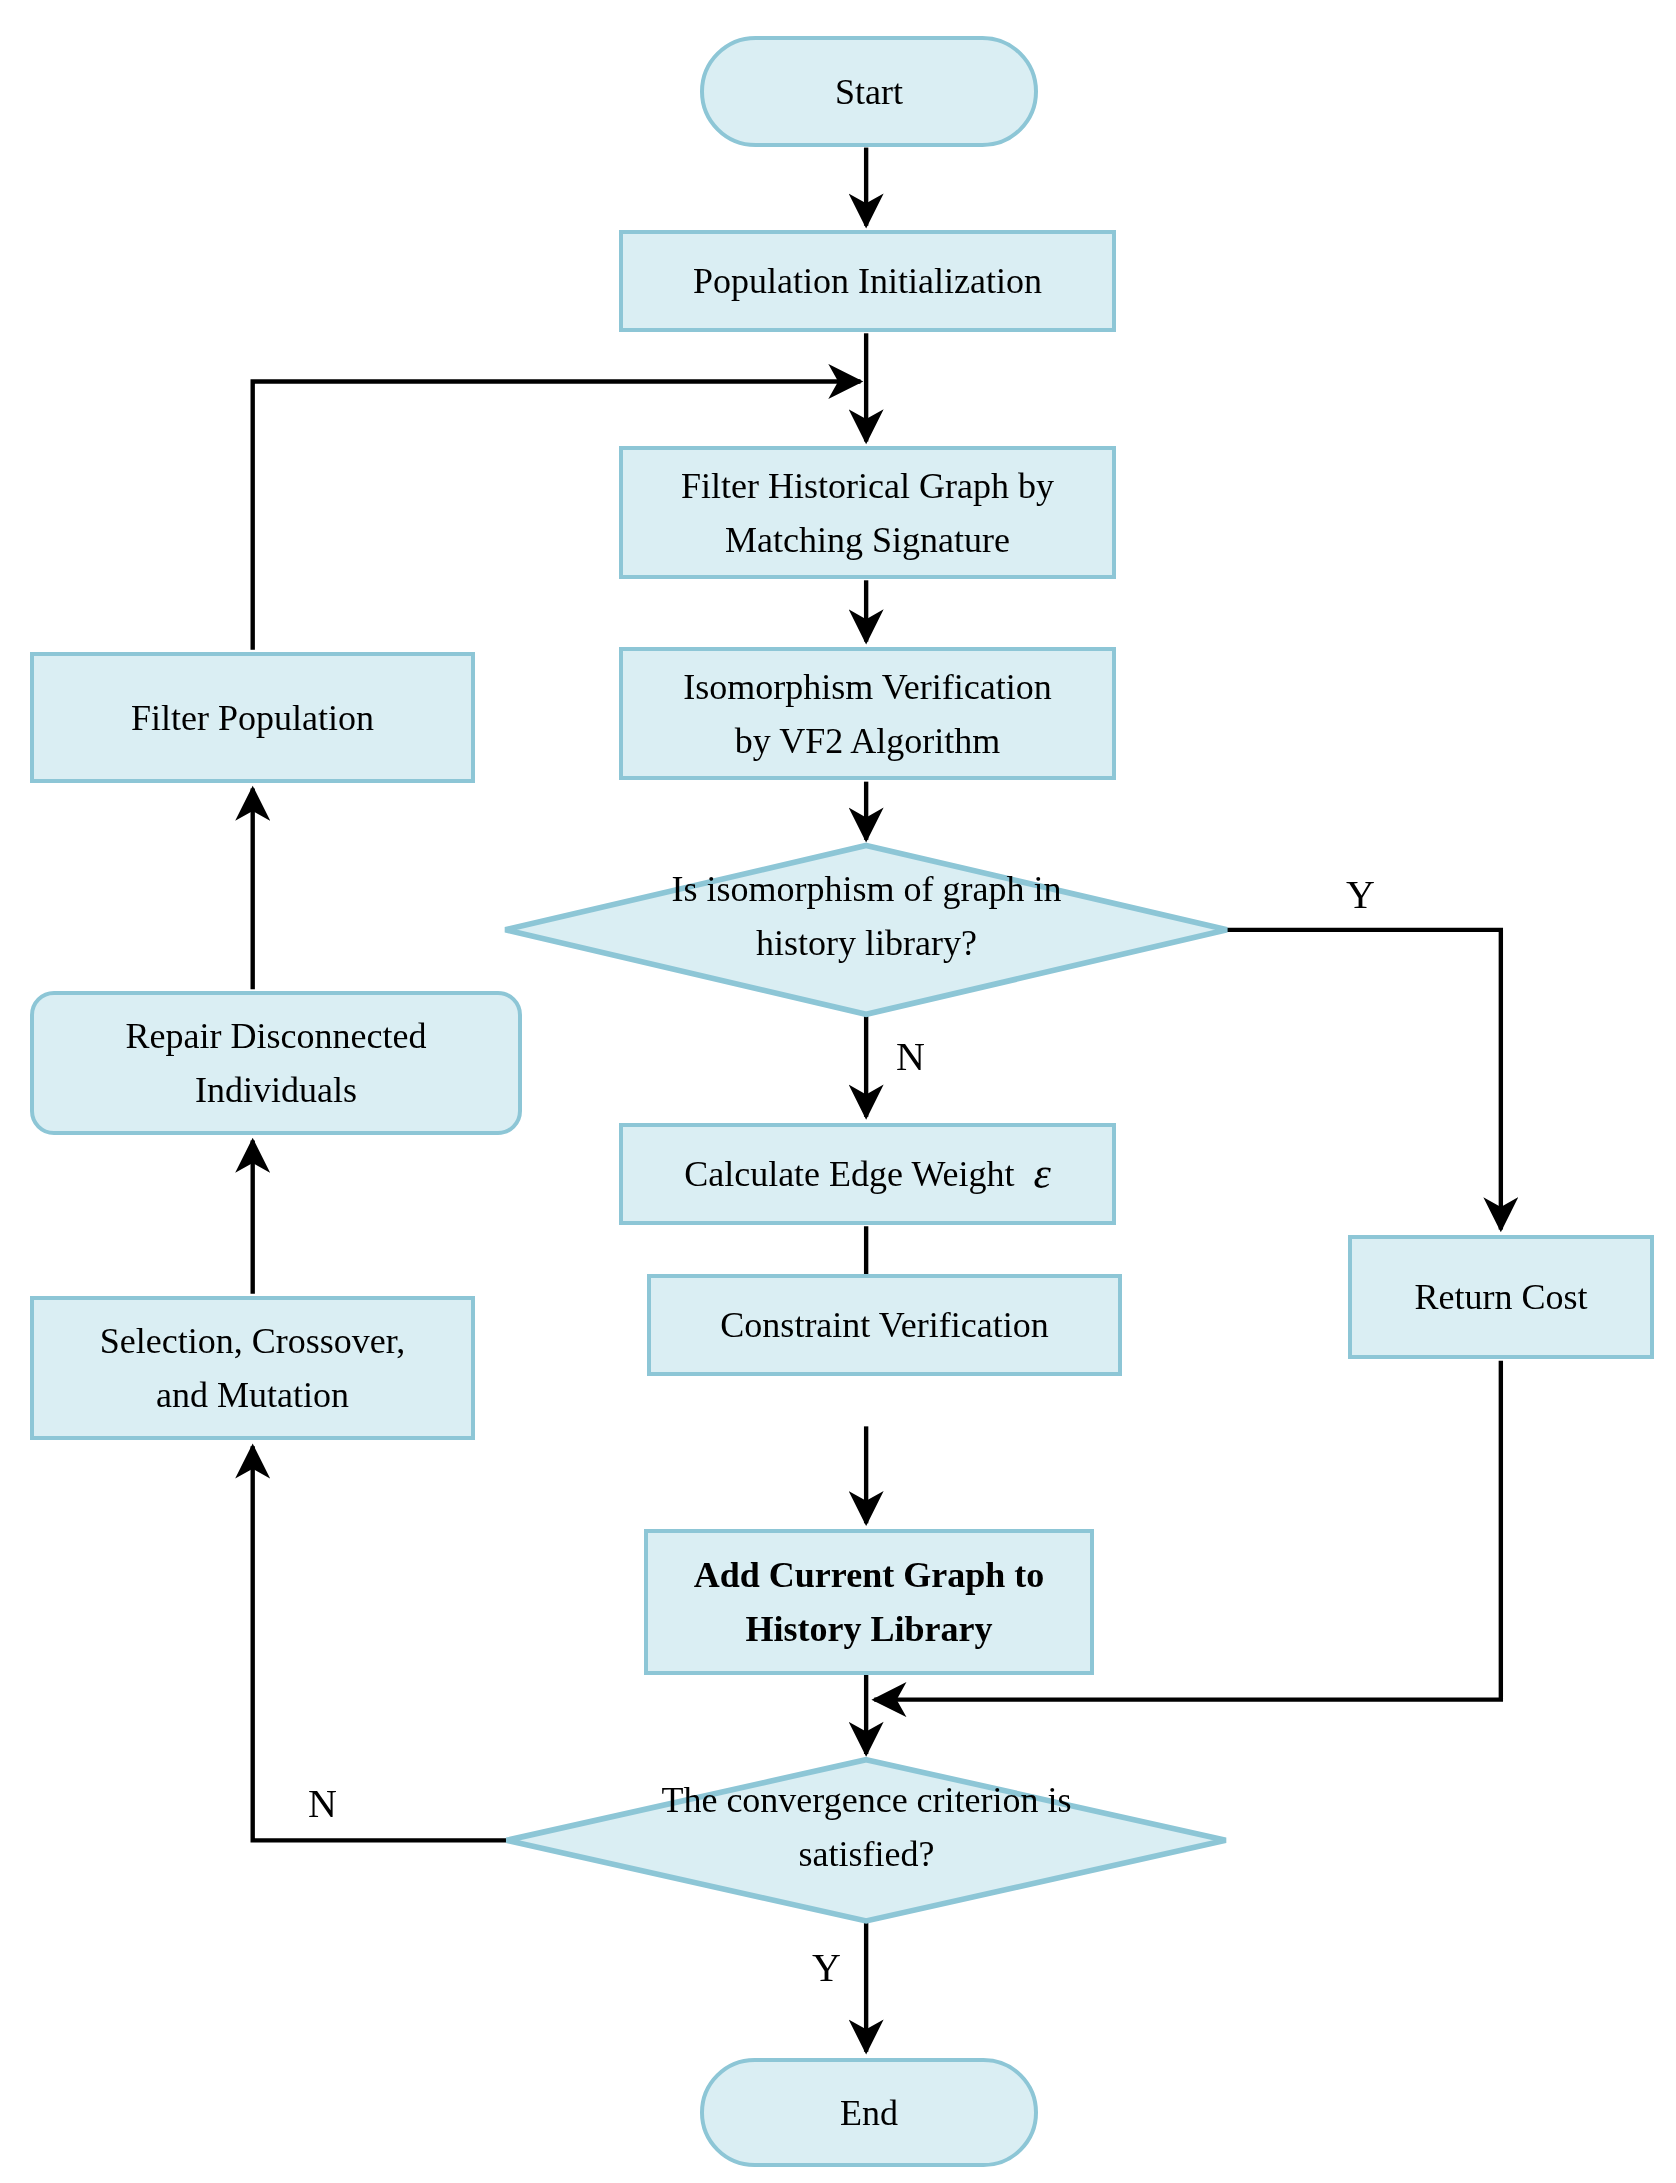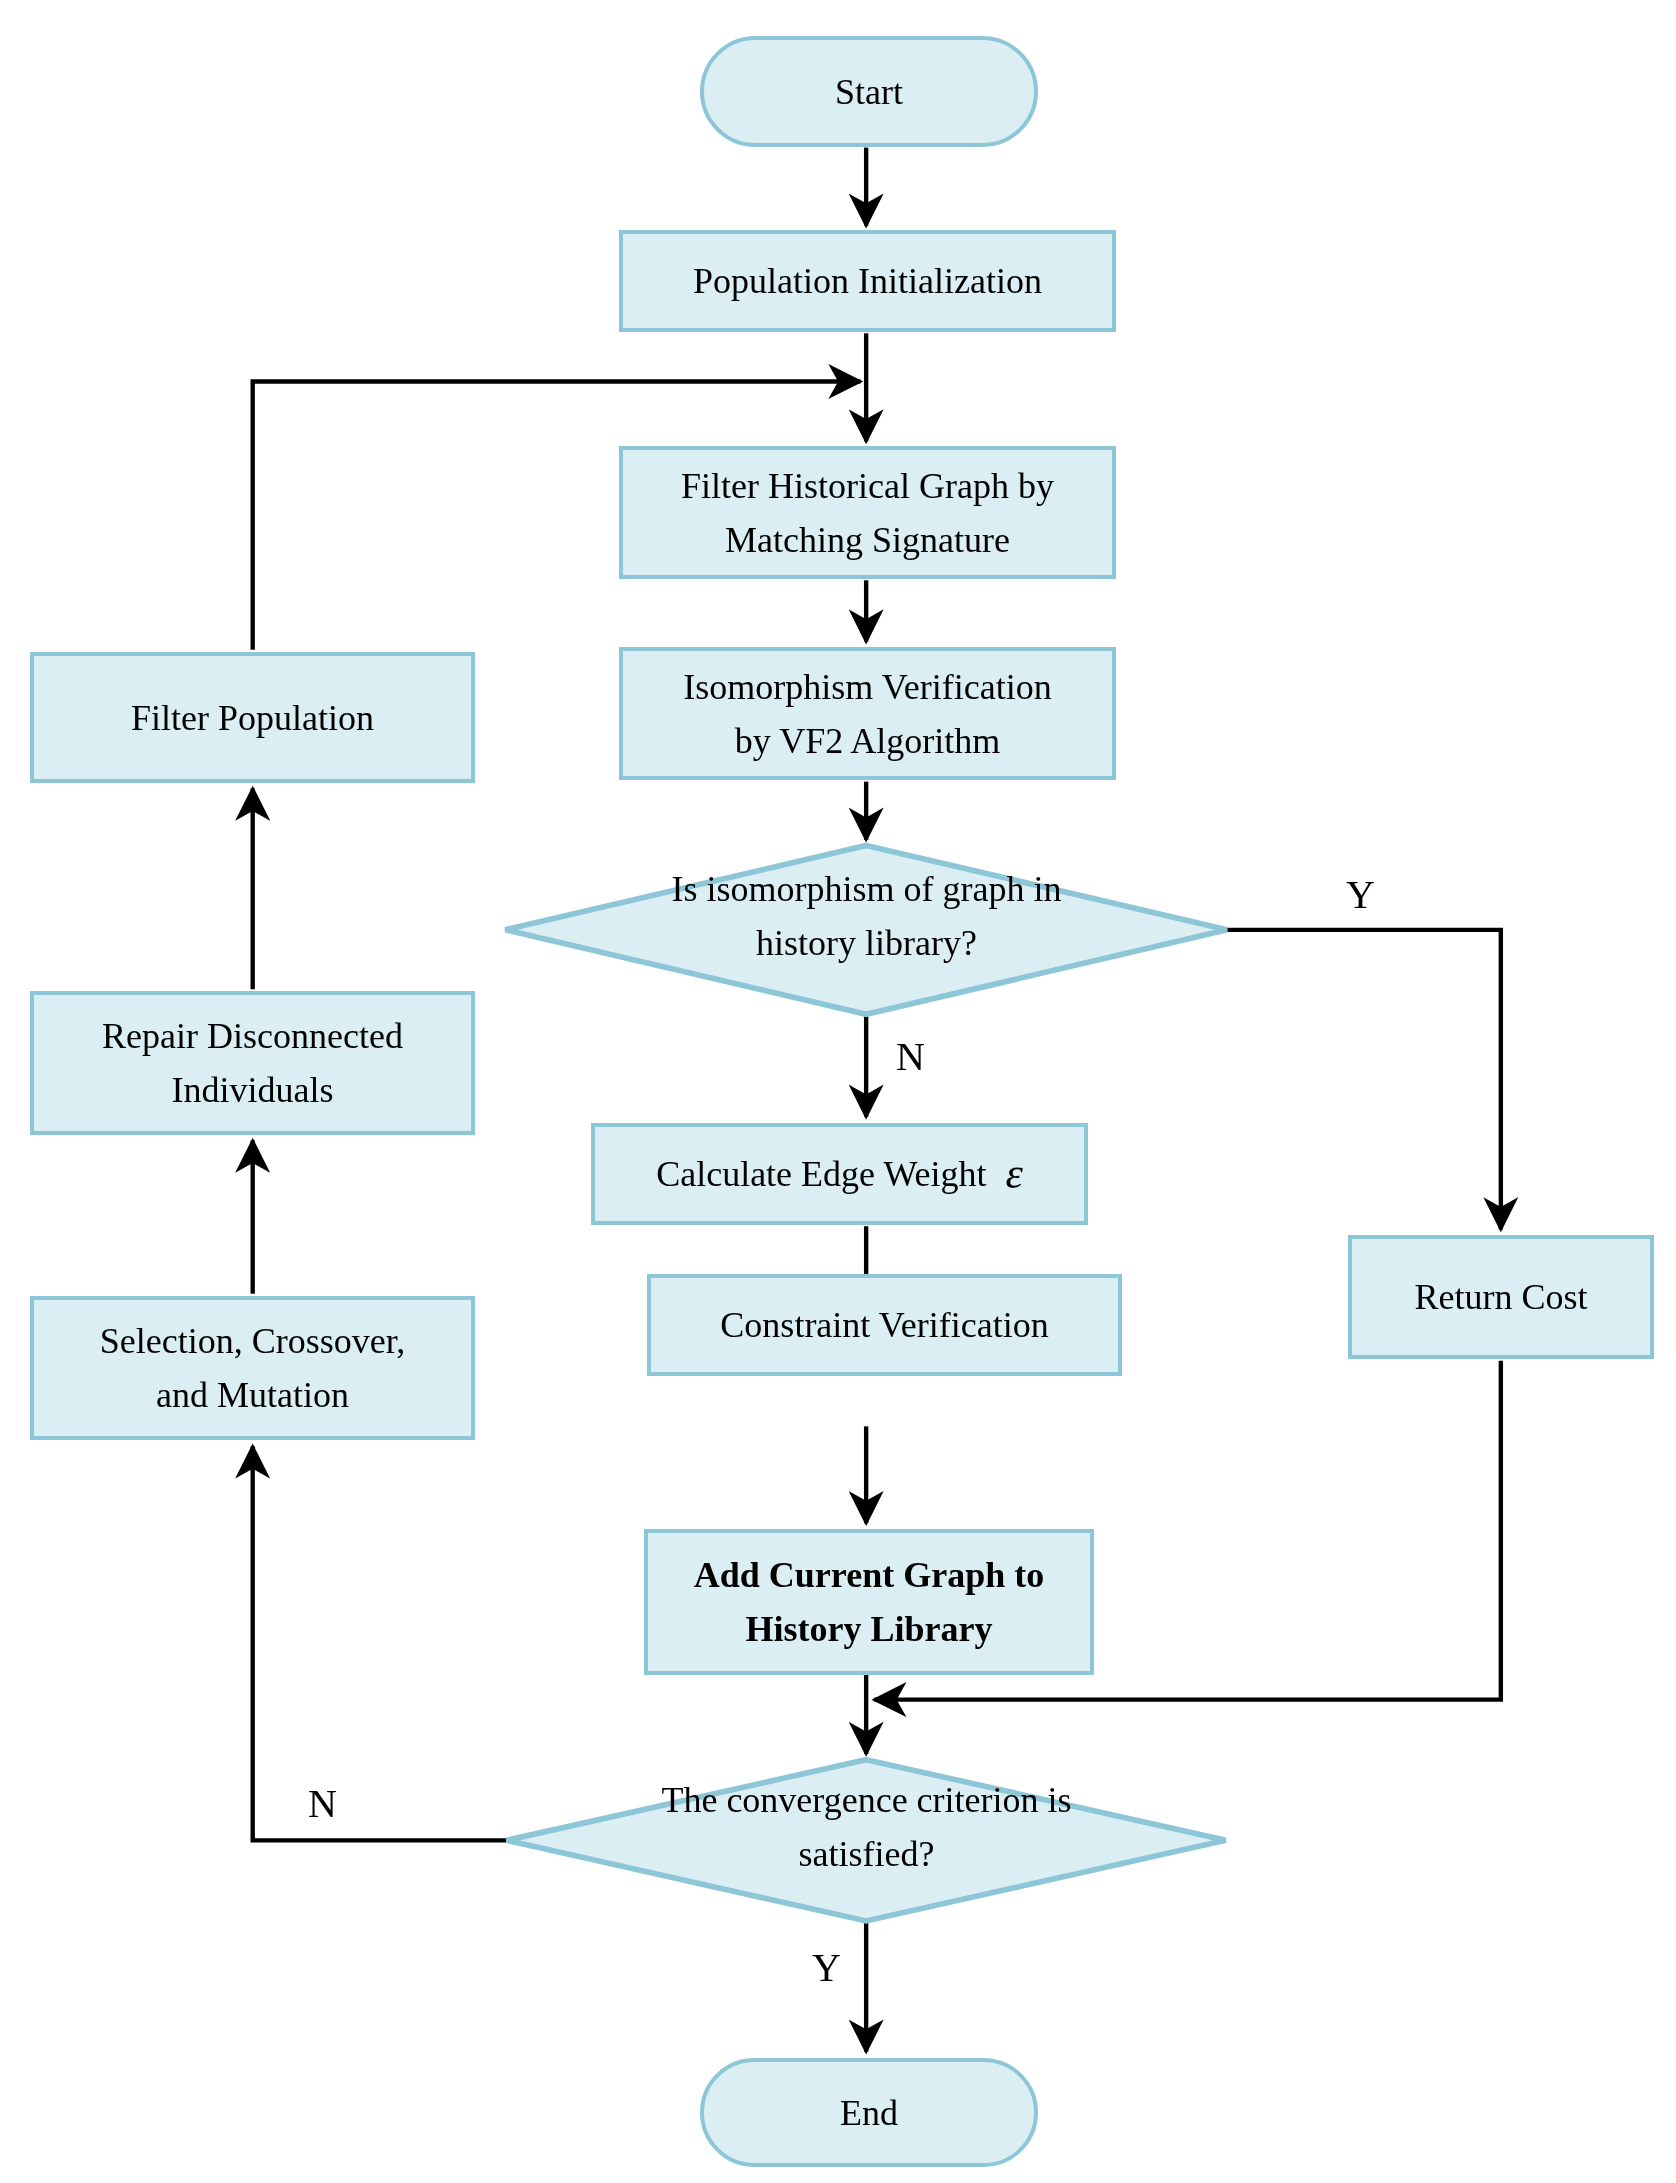--- a/index.html
+++ b/index.html
@@ -92,21 +92,21 @@
   <div class="node" style="left:619px;top:647px;width:497px;height:133px;">
     <span>Isomorphism Verification
 by VF2 Algorithm</span>
   </div>
 
   <div class="ghost" style="left:563px;top:862px;width:607px;height:138px;">
     <span>Is isomorphism of graph in
 history library?</span>
   </div>
 
-  <div class="node" style="left:591px;top:1123px;width:497px;height:102px;">
+  <div class="node" style="left:619px;top:1123px;width:497px;height:102px;">
     <span>Calculate Edge Weight</span>
     <span class="epsilon">ε</span>
   </div>
 
   <div class="node" style="left:647px;top:1266px;width:475px;height:102px;margin-top:8px;">
     <span>Constraint Verification</span>
   </div>
 
   <div class="node" style="left:644px;top:1529px;width:450px;height:146px;font-weight:bold;">
     <span>Add Current Graph to
@@ -119,21 +119,21 @@
   </div>
 
   <div class="node" style="left:1348px;top:1235px;width:306px;height:124px;">
     <span>Return Cost</span>
   </div>
 
   <div class="node" style="left:30px;top:652px;width:445px;height:131px;">
     <span>Filter Population</span>
   </div>
 
-  <div class="node" style="left:30px;top:991px;width:445px;height:144px;">
+  <div class="node" style="left:30px;top:991px;width:492px;height:144px;border-radius:24px;">
     <span>Repair Disconnected
 Individuals</span>
   </div>
 
   <div class="node" style="left:30px;top:1296px;width:445px;height:144px;">
     <span>Selection, Crossover,
 and Mutation</span>
   </div>
 
   <div class="node stadium" style="left:700px;top:2058px;width:338px;height:109px;">

